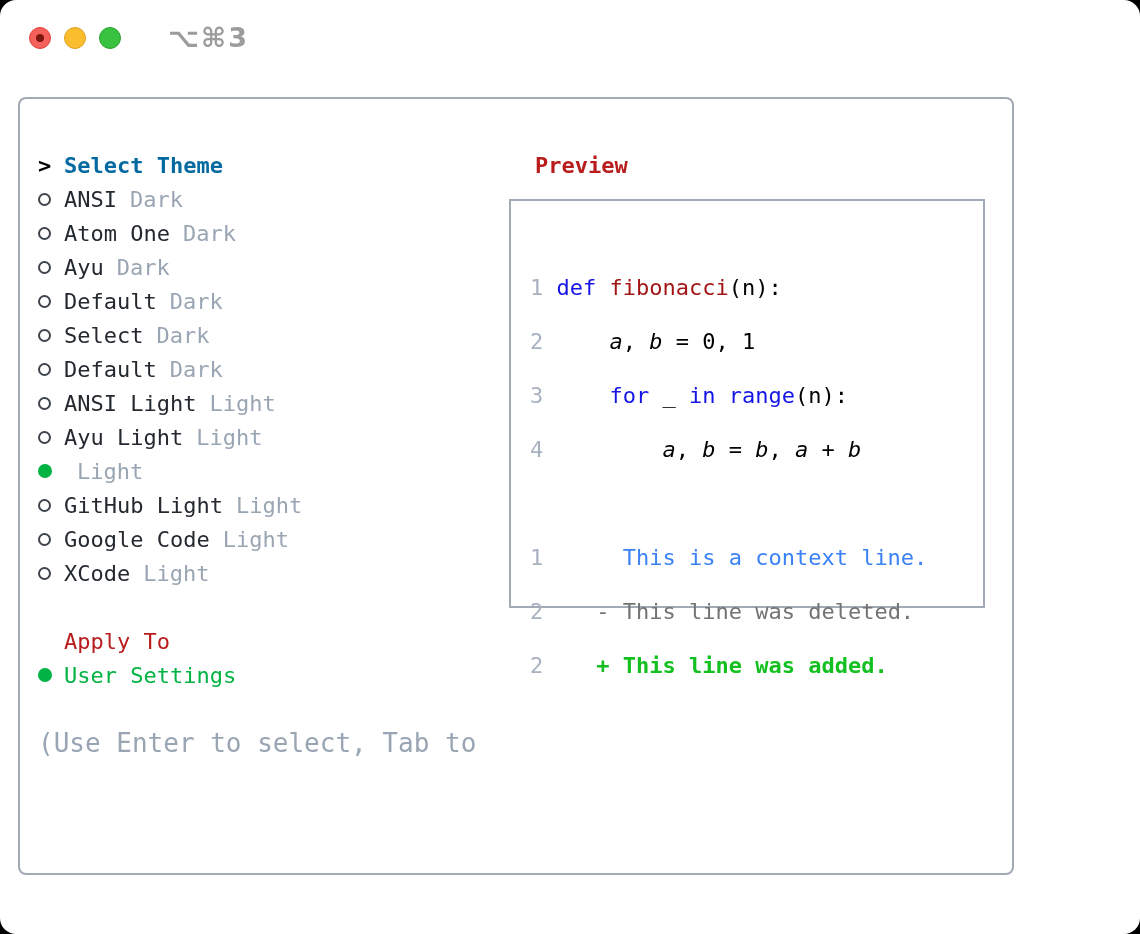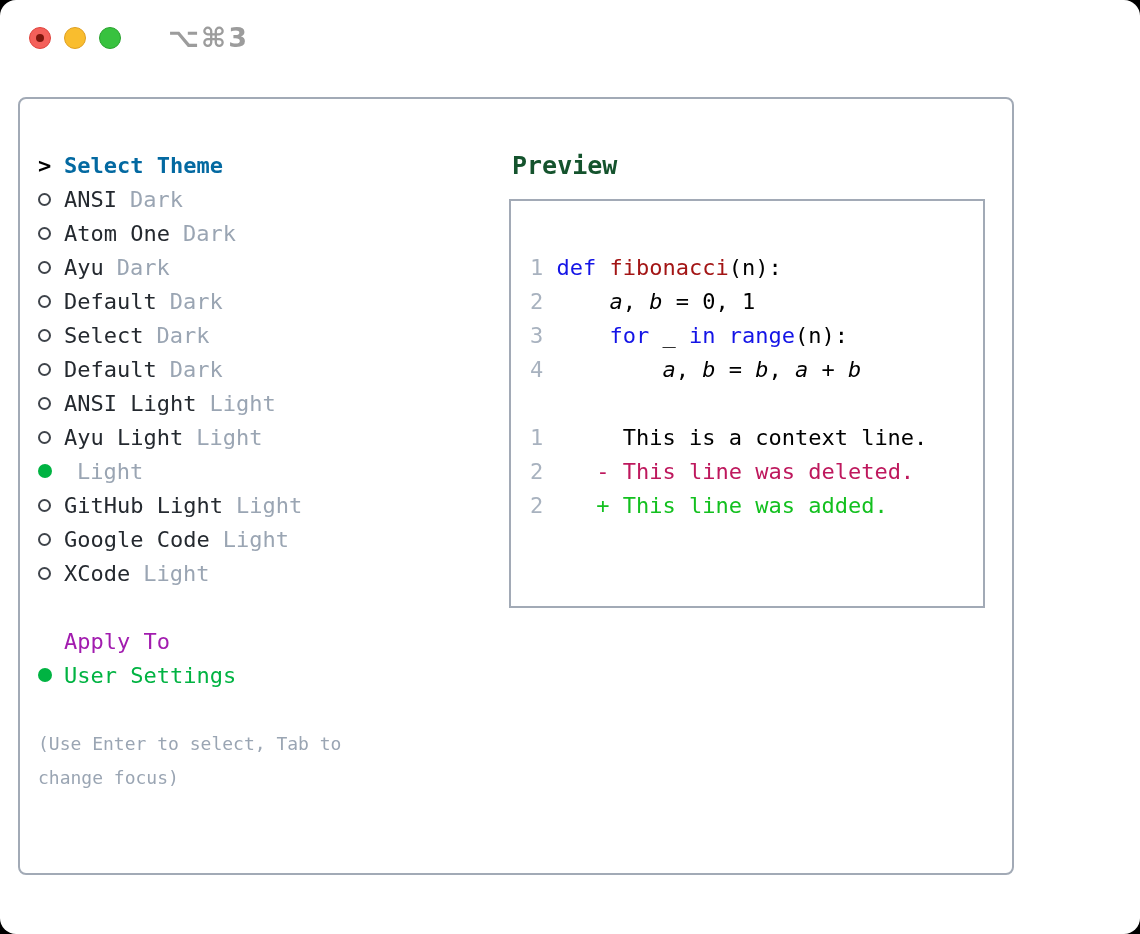--- a/index.html
+++ b/index.html
@@ -35,43 +35,43 @@
   .left-col{position:absolute;left:18px;top:49px;}
   .row{display:flex;align-items:center;height:34px;font-size:22px;}
   .radio-col{flex:0 0 26px;width:26px;display:flex;align-items:center;}
   .radio{width:13px;height:13px;border:2px solid #3f444b;border-radius:50%;box-sizing:border-box;}
   .radio.on{width:14px;height:14px;border:none;background:#00b342;}
   .prompt{display:inline-block;width:26px;font-weight:700;color:#000;}
   .section-title .title-text{font-weight:700;color:#0369a1;}
   .name{color:#24292f;white-space:pre;}
   .selected .name{color:#00b342;}
   .tag{color:#9aa5b3;margin-left:13px;white-space:pre;}
-  .apply-title{padding-left:26px;color:#a21caf;text-align:center;}
+  .apply-title{padding-left:26px;color:#b91c1c;text-align:center;}
   .spacer{height:34px;}
   .hint{color:#9aa5b3;}
-  .hint .hint-line{height:34px;display:flex;align-items:center;font-size:18px;}
+  .hint .hint-line{height:34px;display:flex;align-items:center;font-size:26px;}
   
   .preview-title{
-    position:absolute;left:492px;top:49px;height:34px;display:flex;align-items:center;
-    font-size:25px;font-weight:700;color:#14532d;
+    position:absolute;left:515px;top:49px;height:34px;display:flex;align-items:center;
+    font-size:22px;font-weight:700;color:#b91c1c;
   }
   .preview-box{
     position:absolute;left:489px;top:100px;width:476px;height:409px;
     border:2px solid #a2aab6;box-sizing:border-box;background:#fff;
   }
   .code{padding:50px 0 0 19px;font-size:22px;line-height:34px;}
-  .code-line{white-space:pre;height:34px;}
+  .code-line{white-space:pre;height:34px;margin-top:20px;}
   .tok-num{color:#a8b2bf;}
   .tok-kw{color:#1414e6;}
   .tok-fn{color:#a31515;}
   .tok-plain{color:#000;}
   .tok-var{color:#000;font-style:italic;}
-  .tok-ctx{color:#000000;}
-  .tok-del{color:#be185d;}
-  .tok-add{color:#13c01f;}
+  .tok-ctx{color:#3b82f6;}
+  .tok-del{color:#737373;}
+  .tok-add{color:#13c01f;font-weight:bold;}
 </style>
 </head>
 <body>
 
 <div class="window">
 
   <div class="titlebar">
     <div class="traffic-lights">
       <span class="light red">
           <span class="dot"></span>
@@ -186,21 +186,20 @@
               <span class="radio on"></span>
             </span>
             <span class="name">User Settings</span>
           </div>
         </div>
 
       <div class="spacer"></div>
 
       <div class="hint">
         <div class="hint-line">(Use Enter to select, Tab to</div>
-        <div class="hint-line">change focus)</div>
       </div>
     </div>
 
     <div class="preview-title">Preview</div>
 
     <div class="preview-box">
       <div class="code" id="code">
           <div class="code-line"><span class="tok-num">1 </span><span class="tok-kw">def</span><span class="tok-plain"> </span><span class="tok-fn">fibonacci</span><span class="tok-plain">(n):</span></div>
           <div class="code-line"><span class="tok-num">2</span><span class="tok-plain">     </span><span class="tok-var">a</span><span class="tok-plain">, </span><span class="tok-var">b</span><span class="tok-plain"> = 0, 1</span></div>
           <div class="code-line"><span class="tok-num">3</span><span class="tok-plain">     </span><span class="tok-kw">for</span><span class="tok-plain"> _ </span><span class="tok-kw">in</span><span class="tok-plain"> </span><span class="tok-kw">range</span><span class="tok-plain">(n):</span></div>

